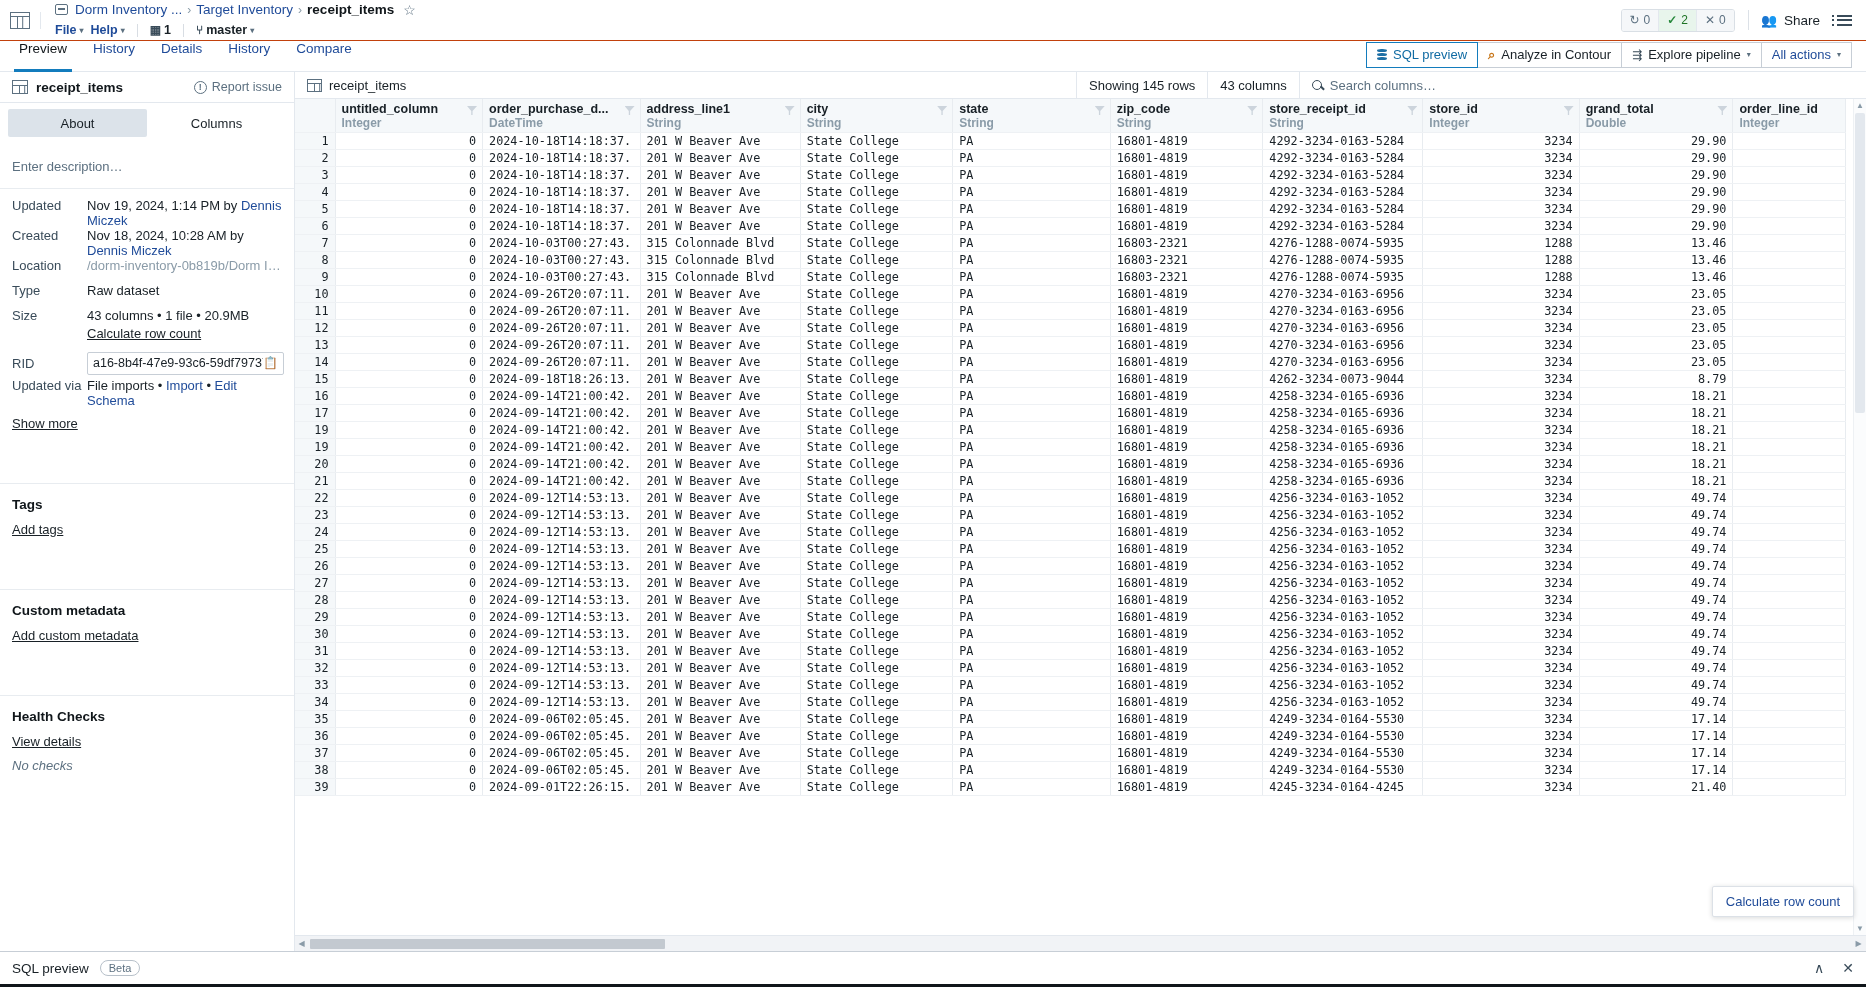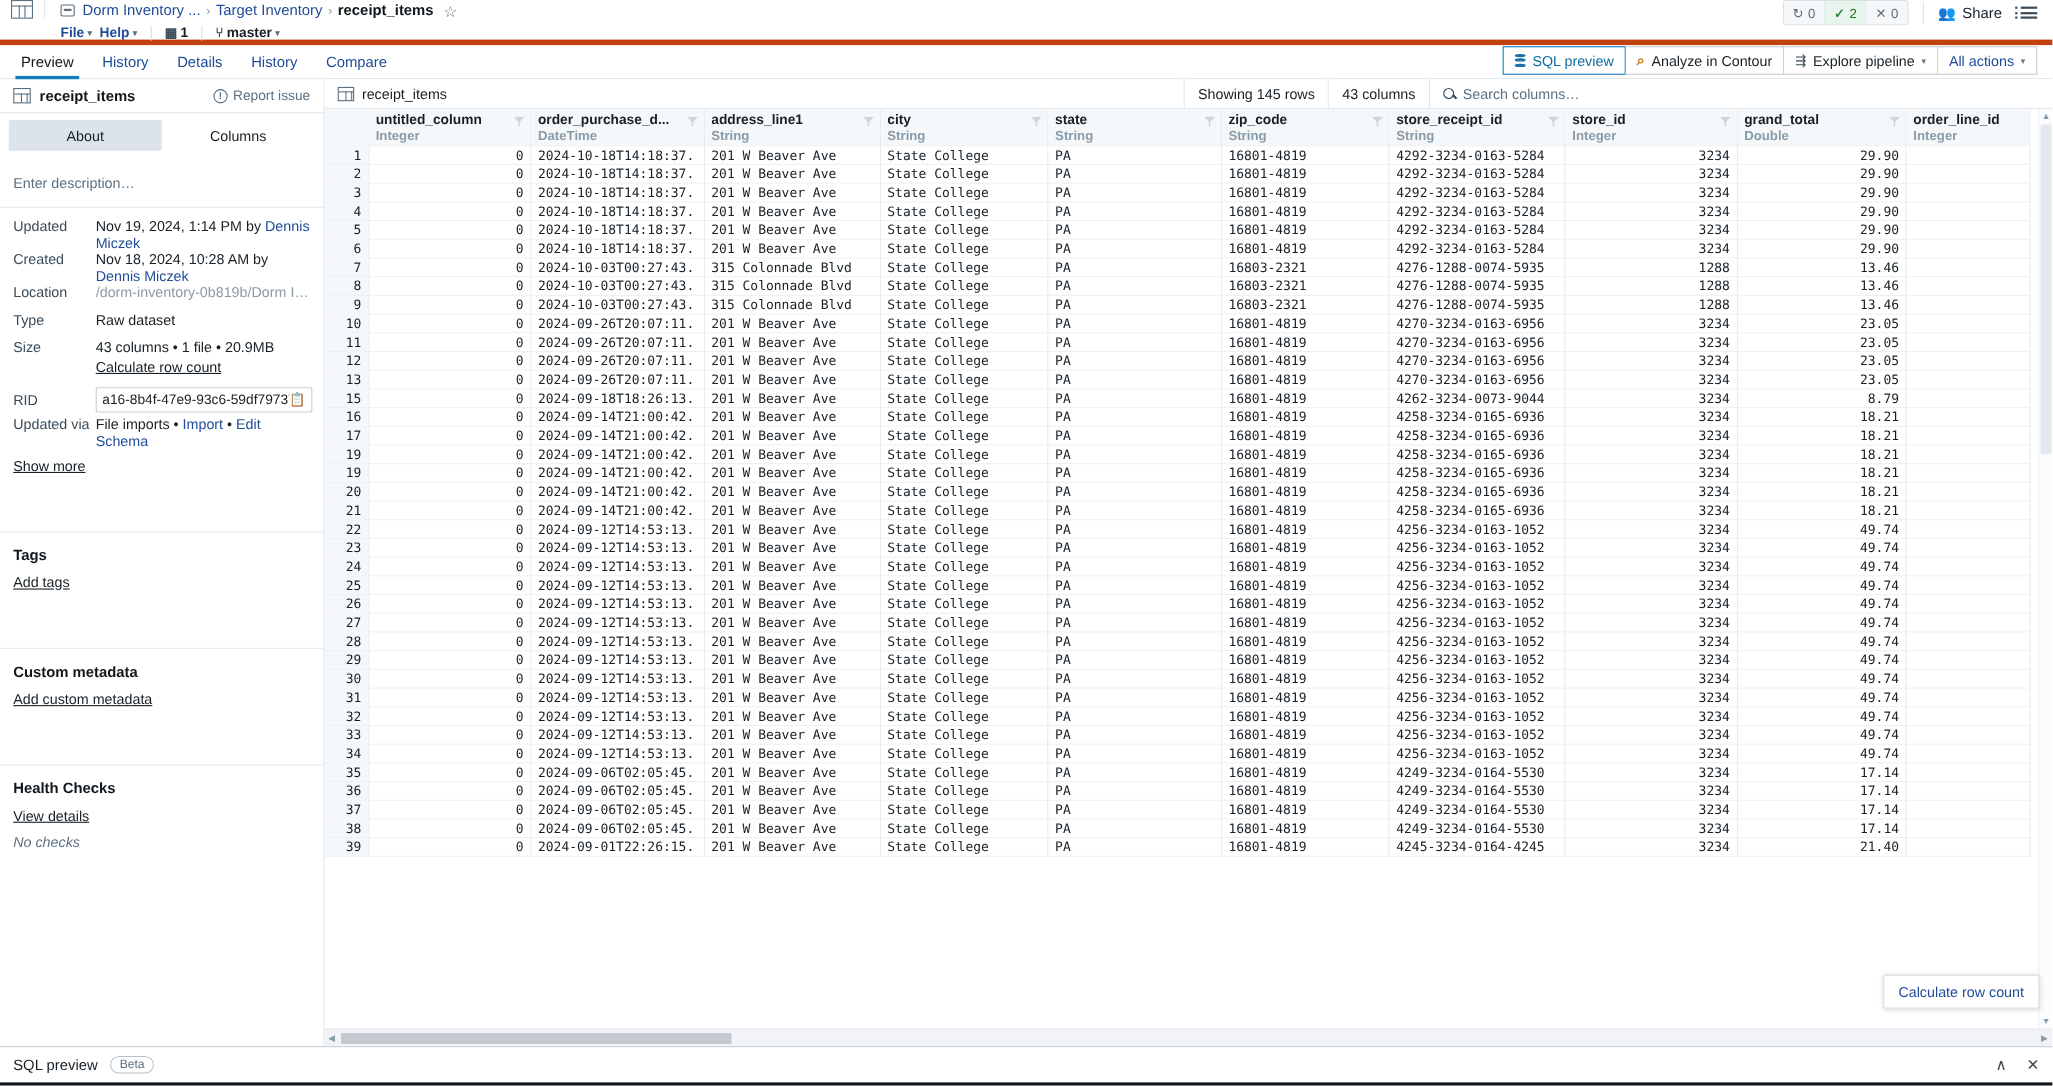--- a/index.html
+++ b/index.html
@@ -7,21 +7,21 @@
     width: 1866px; height: 987px;
     font-family: "Liberation Sans", sans-serif;
     font-size: 13px;
     color: #182026;
     background: #ffffff;
     overflow: hidden;
   }
   .app { width: 1866px; height: 987px; display: flex; flex-direction: column; position: relative; }
 
   
-  .topbar { height: 41px; display: flex; align-items: flex-start; border-bottom: 5px solid #c2410c; flex: none; }
+  .topbar { height: 41px; display: flex; align-items: center; border-bottom: 1px solid #c2410c; flex: none; }
   .app-logo-cell { width: 41px; display:flex; align-items:center; justify-content:center; border-right: 1px solid #e3e8ee; flex:none; }
   .grid-logo { width: 20px; height: 17px; border: 1.6px solid #5c7080; position: relative; }
   .grid-logo:before { content:""; position:absolute; left:0; right:0; top:3.5px; height:1.4px; background:#5c7080; }
   .grid-logo:after { content:""; position:absolute; top:3.5px; bottom:0; left:5.5px; width:1.4px; background:#5c7080;
      box-shadow: 5.2px 0 0 #5c7080; }
   .topbar-main { flex:1; display:flex; flex-direction:column; justify-content:center; padding-left:14px; }
   .crumbs { display:flex; align-items:center; gap:5px; height:19px; }
   .crumb-icon { width:13px; height:11px; border:1.4px solid #5c7080; border-radius:2px; position:relative; margin-right:2px;}
   .crumb-icon:after { content:""; position:absolute; left:2px; right:2px; top:3.4px; height:1.3px; background:#5c7080; }
   .crumb { color:#1f4b99; font-size:13.5px; cursor:pointer; }
@@ -40,21 +40,21 @@
   .pill.ok { background:#e8f5ec; color:#1d7324; }
   .pill.ok .g { color:#27883b; font-weight:bold; }
   .top-vsep { width:1px; height:20px; background:#dce1e7; margin:0 13px; }
   .share-btn { display:flex; align-items:center; gap:6px; color:#182026; font-size:13.5px; cursor:pointer; }
   .people-ico { font-size:13px; color:#394b59; }
   .list-ico { display:flex; flex-direction:column; gap:2.5px; margin-left:17px; cursor:pointer; }
   .list-ico span { display:block; width:15px; height:2px; background:#394b59; position:relative; }
   .list-ico span:before { content:""; position:absolute; left:-5px; top:0; width:2px; height:2px; background:#394b59; }
 
   
-  .tabbar { height:31px; display:flex; align-items:flex-end; border-bottom:1px solid #e3e8ee; flex:none; position:relative; }
+  .tabbar { height:31px; display:flex; border-bottom:1px solid #e3e8ee; flex:none; position:relative; }
   .tabs { display:flex; gap:0; padding-left:6px; }
   .tab { padding:0 13px 7px; font-size:13.5px; color:#1f4b99; cursor:pointer; position:relative; }
   .tab.active { color:#10161a; }
   .tab.active:after { content:""; position:absolute; left:8px; right:8px; bottom:-1px; height:2.6px; background:#137cbd; }
   .tabbar-right { margin-left:auto; display:flex; align-items:center; gap:0; padding-right:14px; padding-bottom:3px; }
   .act-btn { display:flex; align-items:center; gap:6px; height:26px; padding:0 10px; border:1px solid #c7ced6; background:#fff;
              font-size:13px; color:#182026; cursor:pointer; }
   .act-btn + .act-btn { border-left:none; }
   .act-btn.primary { border-color:#137cbd; color:#106ba3; }
   .act-btn .lbl-blue { color:#1f4b99; }
@@ -569,20 +569,33 @@
                 <td>201 W Beaver Ave</td>
                 <td>State College</td>
                 <td>PA</td>
                 <td>16801-4819</td>
                 <td>4270-3234-0163-6956</td>
                 <td class="num">3234</td>
                 <td class="num">23.05</td>
                 <td class="num"></td>
               </tr>
               <tr>
+                <td class="rownum">14</td>
+                <td class="num">0</td>
+                <td>2024-09-26T20:07:11.</td>
+                <td>201 W Beaver Ave</td>
+                <td>State College</td>
+                <td>PA</td>
+                <td>16801-4819</td>
+                <td>4270-3234-0163-6956</td>
+                <td class="num">3234</td>
+                <td class="num">23.05</td>
+                <td class="num"></td>
+              </tr>
+              <tr>
                 <td class="rownum">15</td>
                 <td class="num">0</td>
                 <td>2024-09-18T18:26:13.</td>
                 <td>201 W Beaver Ave</td>
                 <td>State College</td>
                 <td>PA</td>
                 <td>16801-4819</td>
                 <td>4262-3234-0073-9044</td>
                 <td class="num">3234</td>
                 <td class="num">8.79</td>

